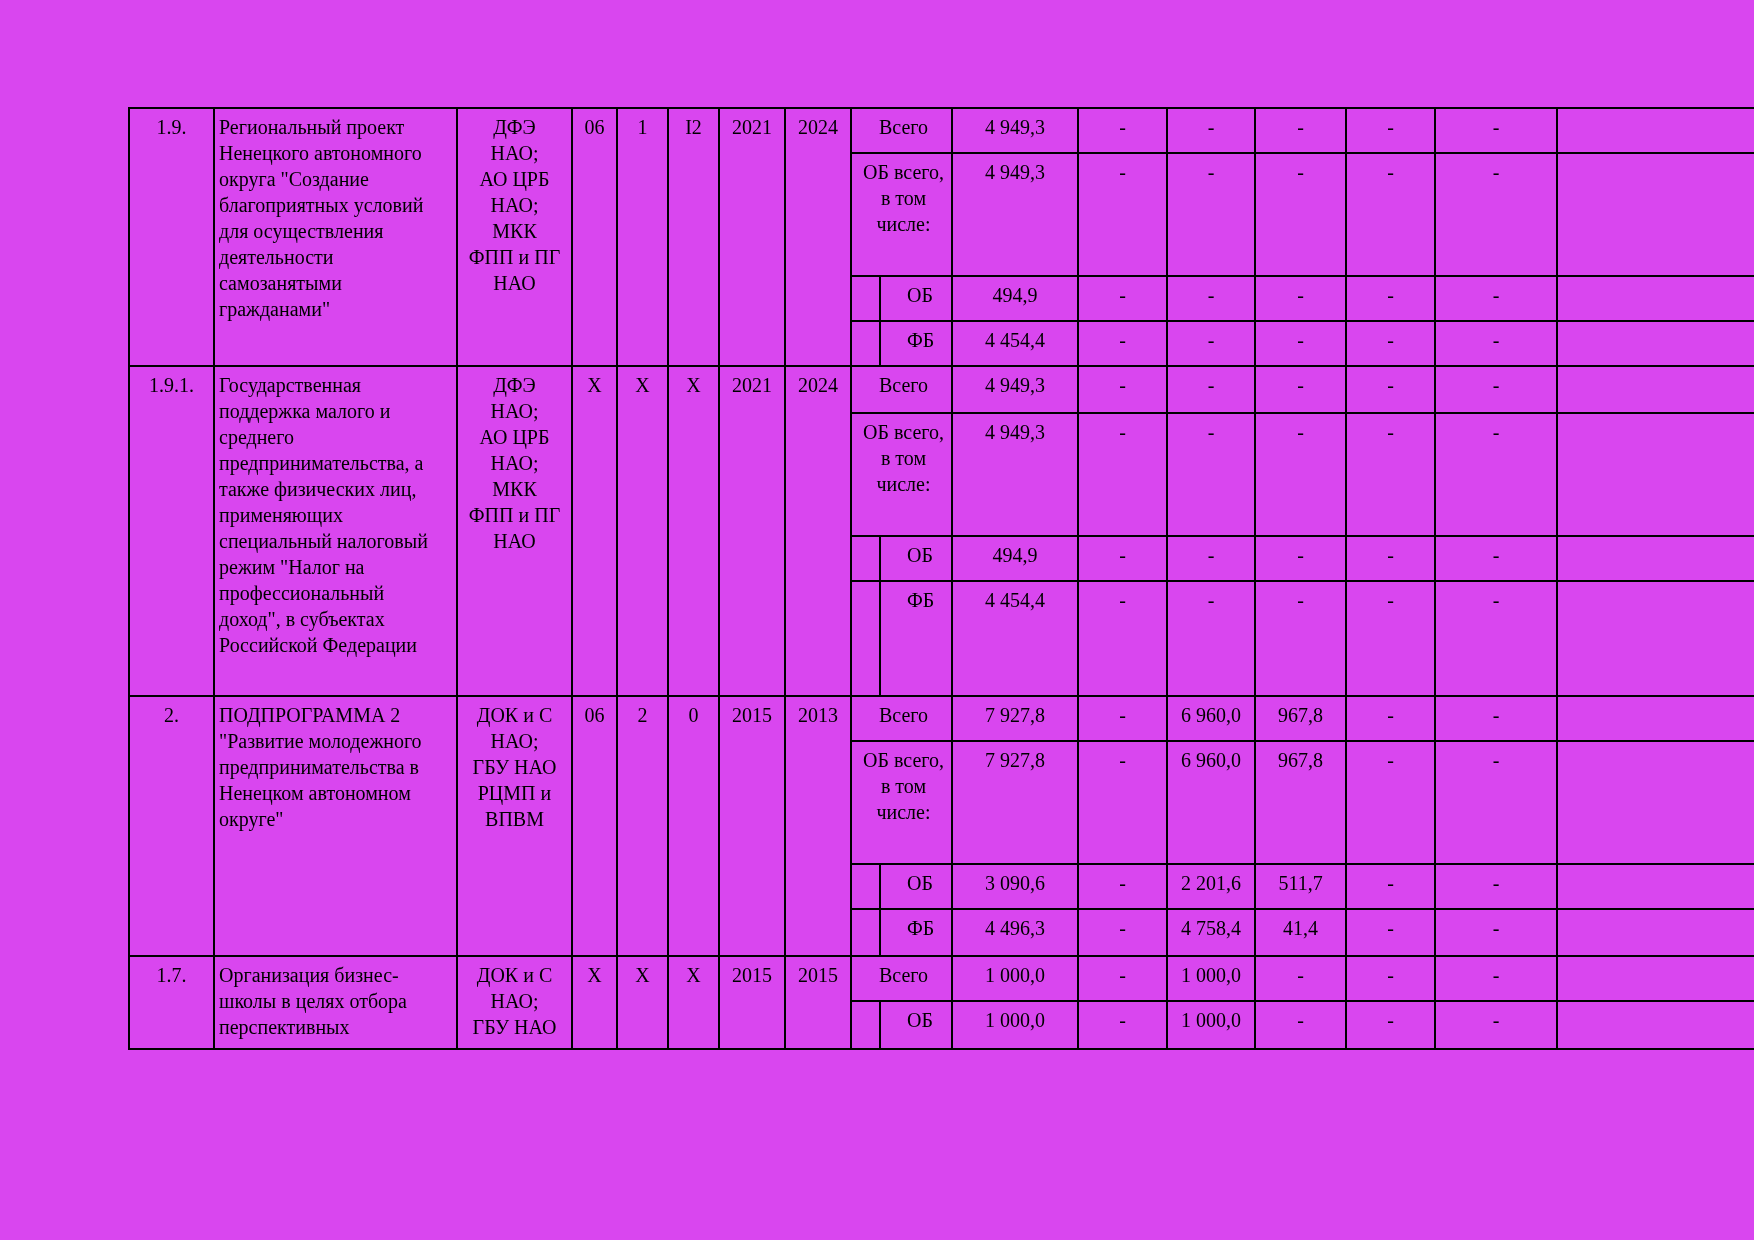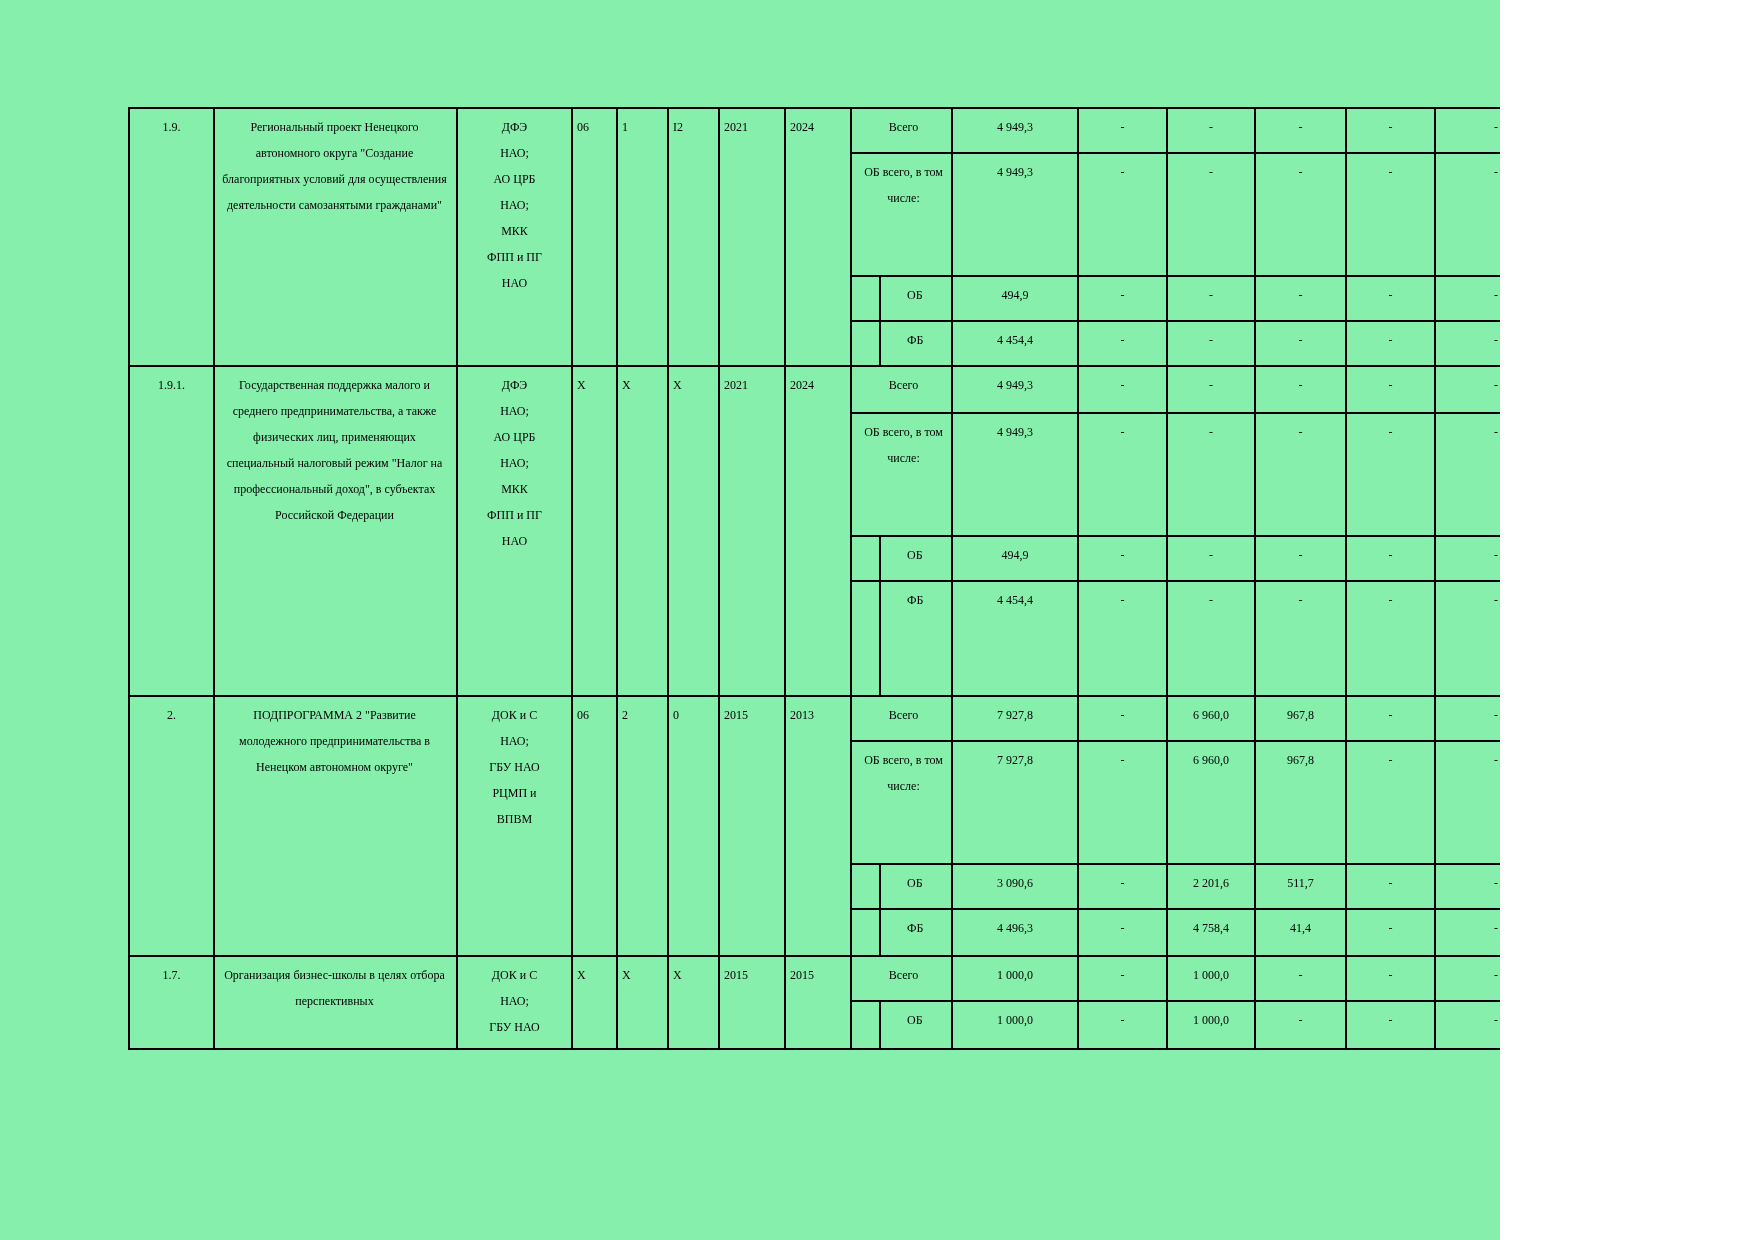--- a/index.html
+++ b/index.html
@@ -1,45 +1,45 @@
 <!DOCTYPE html>
 <html><head>
 <meta charset="utf-8">
 <style>
   * { box-sizing: border-box; }
   html, body { margin: 0; padding: 0; background: #ffffff; }
   .page {
     position: relative;
-    width: 1500px;
+    width: 1754px;
     height: 1240px;
-    background: #86efac;
+    background: #d946ef;
     overflow: hidden;
     font-family: "Liberation Serif", serif;
-    font-size: 12px;
+    font-size: 20px;
     line-height: 26px;
     color: #000000;
   }
   table.budget {
     position: absolute;
     left: 128px;
     top: 107px;
     border-collapse: collapse;
     table-layout: fixed;
     width: 1678px;
   }
   td {
     border: 2px solid #000000;
     vertical-align: top;
     padding: 5px 4px 4px 4px;
     overflow: hidden;
   }
   td.num  { text-align: center; }
-  td.name { text-align: center; padding-right: 6px; margin-left: 40px; }
+  td.name { text-align: left; padding-right: 6px; margin-left: 40px; }
   td.exec { text-align: center; white-space: pre-line; padding-left: 2px; padding-right: 2px; }
-  td.code { text-align: left; }
+  td.code { text-align: center; }
   td.blabel  { text-align: center; padding-left: 8px; }
   td.blabel2 { text-align: left; padding-left: 26px; }
   td.spacer  { padding: 0; }
   td.val { text-align: center; white-space: nowrap; }
 </style>
 </head>
 <body>
 
 <div class="page">
   <table class="budget">

